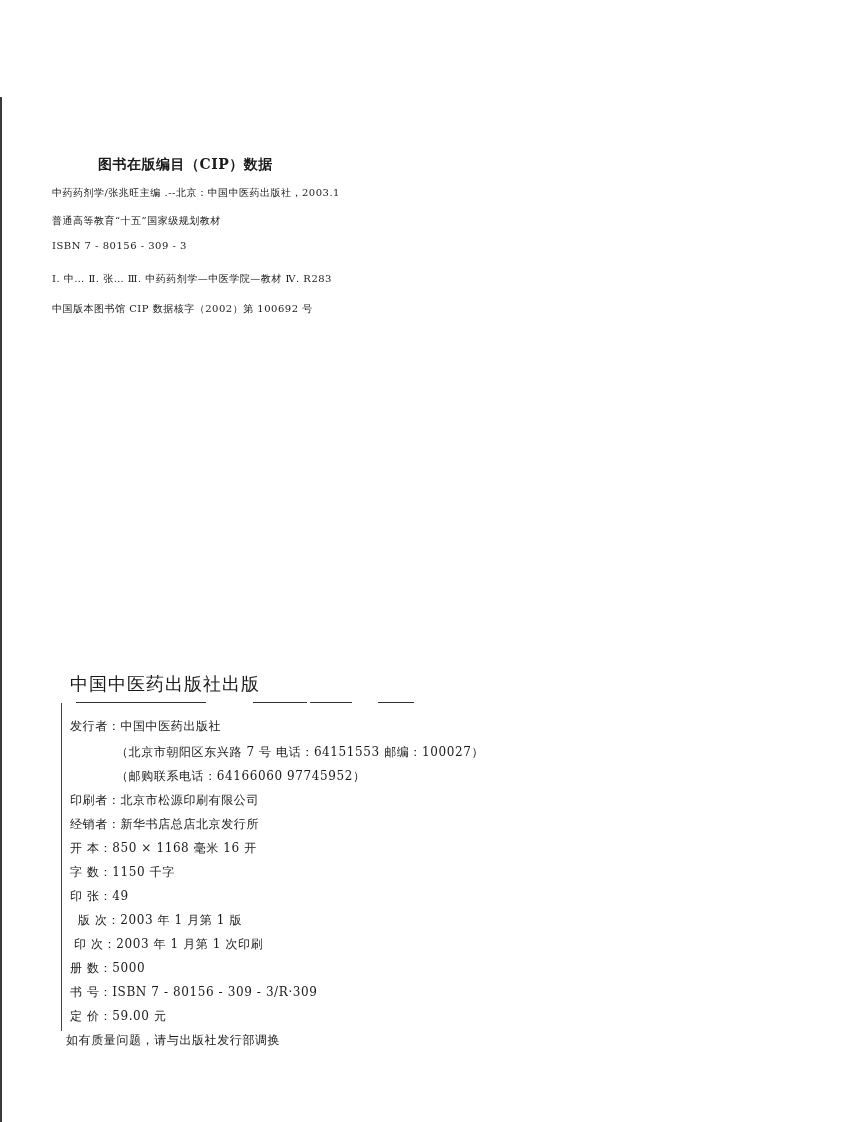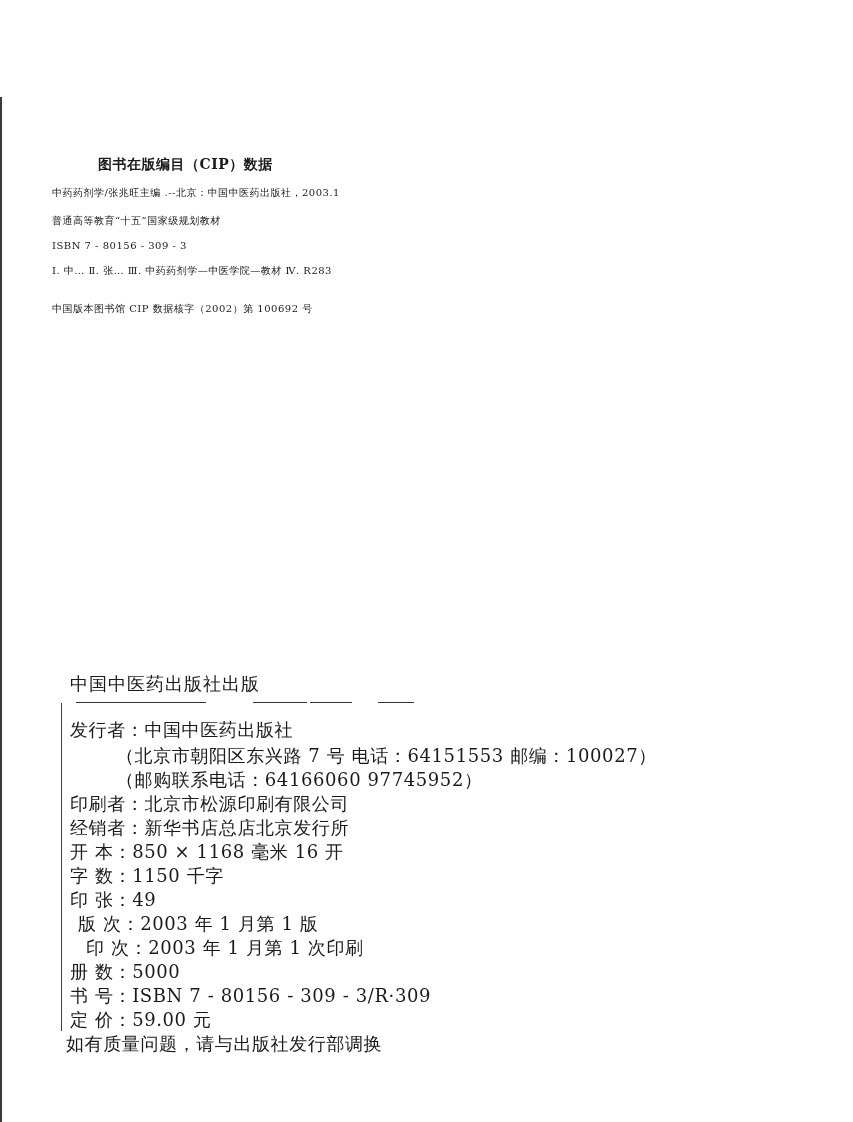--- a/index.html
+++ b/index.html
@@ -8,34 +8,34 @@
     font-family: "DejaVu Serif", "Liberation Serif", serif; color: #1a1a1a;
   }
   .page-edge { position: absolute; left: 0; top: 97px; width: 2px; height: 1025px; background: #3a3a3a; }
   .cip { position: absolute; left: 52px; top: 156px; }
   .cip .line { position: absolute; left: 0; white-space: nowrap; font-size: 10px; letter-spacing: 0.5px; }
   .cip .heading { font-weight: bold; font-size: 14px; padding-left: 46px; }
   .pub-block { position: absolute; left: 62px; top: 672px; width: 480px; }
   .pub-title { position: absolute; left: 8px; top: 0; font-size: 18px; white-space: nowrap; letter-spacing: 1px; }
   .rule { position: absolute; top: 30px; height: 1px; background: #333; }
   .vline { position: absolute; left: -1px; top: 31px; width: 1px; height: 328px; background: #444; }
-  .info-line { position: absolute; white-space: nowrap; font-size: 18px; letter-spacing: 0.6px; text-align: right; }
+  .info-line { position: absolute; white-space: nowrap; font-size: 12px; letter-spacing: 0.6px; text-align: right; }
   .info-line .lbl { display: inline-block; }
 </style>
 </head>
 <body>
 
 <div class="page-edge"></div>
 
 <div class="cip">
   <div class="line heading" style="top:0">图书在版编目（CIP）数据</div>
   <div class="line" style="top:30px">中药药剂学/张兆旺主编 .--北京：中国中医药出版社，2003.1</div>
   <div class="line" style="top:58px">普通高等教育“十五”国家级规划教材</div>
   <div class="line" style="top:84px">ISBN 7 - 80156 - 309 - 3</div>
-  <div class="line" style="top:108px">Ⅰ. 中…  Ⅱ. 张…  Ⅲ. 中药药剂学—中医学院—教材  Ⅳ. R283</div>
+  <div class="line" style="top:116px">Ⅰ. 中…  Ⅱ. 张…  Ⅲ. 中药药剂学—中医学院—教材  Ⅳ. R283</div>
   <div class="line" style="top:146px">中国版本图书馆 CIP 数据核字（2002）第 100692 号</div>
 </div>
 
 <div class="pub-block">
   <div class="pub-title">中国中医药出版社出版</div>
   <div class="rule" style="left:14px;width:130px"></div>
   <div class="rule" style="left:191px;width:54px"></div>
   <div class="rule" style="left:248px;width:42px"></div>
   <div class="rule" style="left:316px;width:36px"></div>
   <div class="vline"></div>
@@ -60,21 +60,21 @@
   </div>
   <div class="info-line" style="left:8px;top:192px">
     <span class="lbl">字  数：</span><span>1150 千字</span>
   </div>
   <div class="info-line" style="left:8px;top:216px">
     <span class="lbl">印  张：</span><span>49</span>
   </div>
   <div class="info-line" style="left:16px;top:240px">
     <span class="lbl">版  次：</span><span>2003 年 1 月第 1 版</span>
   </div>
-  <div class="info-line" style="left:24px;top:264px">
+  <div class="info-line" style="left:12px;top:264px">
     <span class="lbl">印  次：</span><span>2003 年 1 月第 1 次印刷</span>
   </div>
   <div class="info-line" style="left:8px;top:288px">
     <span class="lbl">册  数：</span><span>5000</span>
   </div>
   <div class="info-line" style="left:8px;top:312px">
     <span class="lbl">书  号：</span><span>ISBN 7 - 80156 - 309 - 3/R·309</span>
   </div>
   <div class="info-line" style="left:8px;top:336px">
     <span class="lbl">定  价：</span><span>59.00 元</span>

